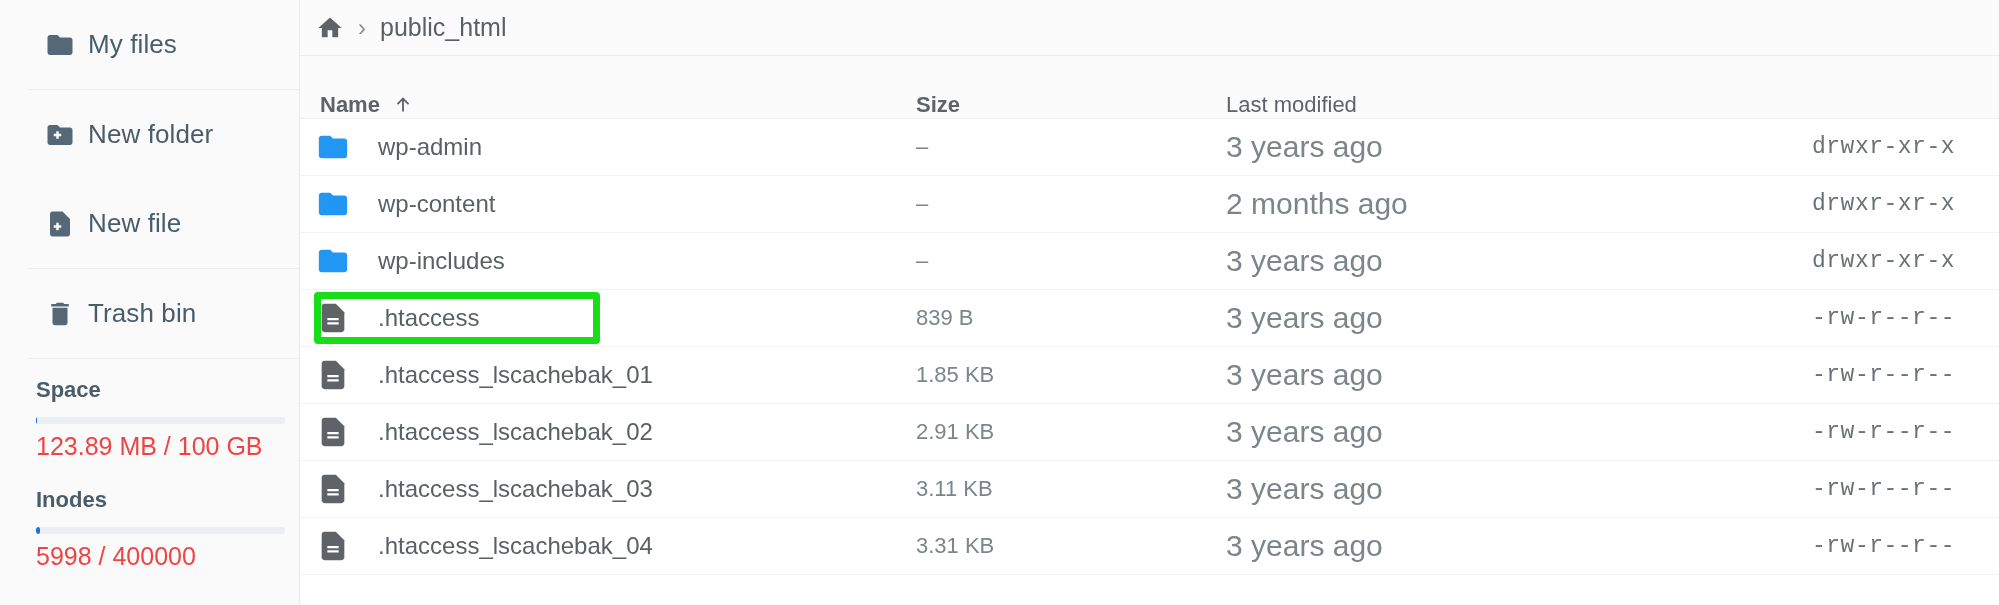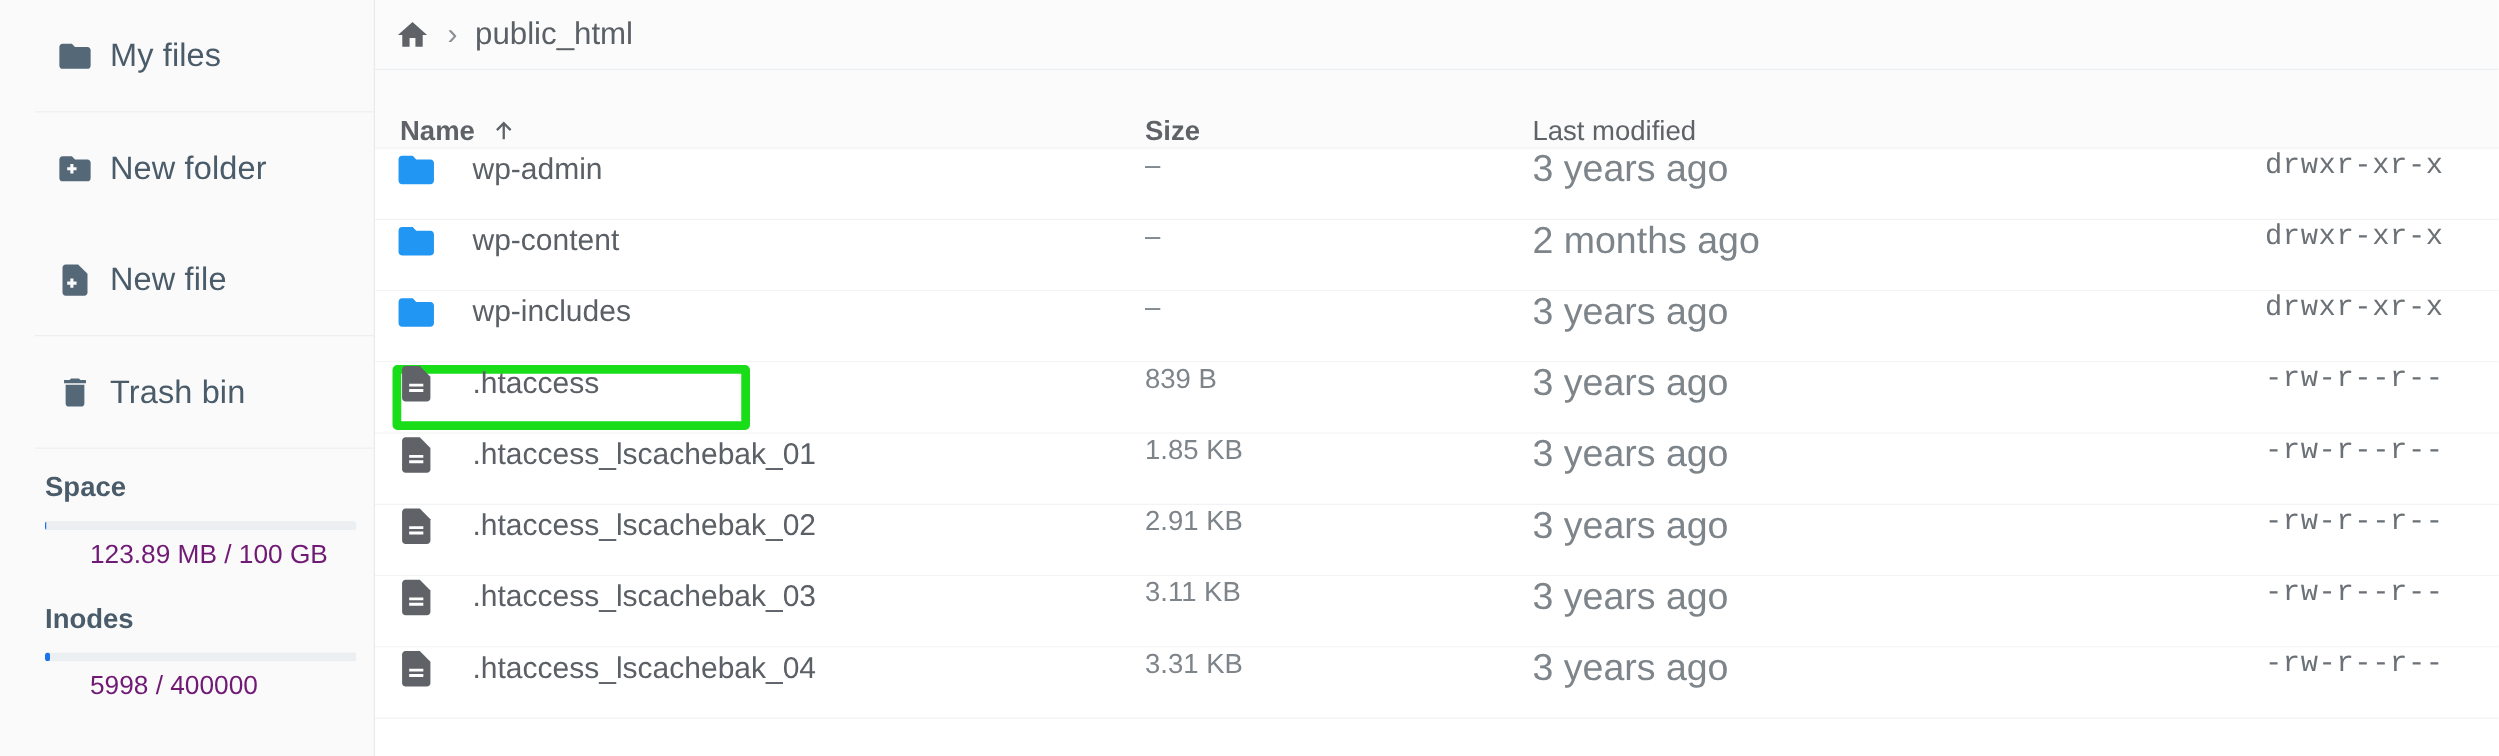--- a/index.html
+++ b/index.html
@@ -46,21 +46,21 @@
   .quota-bar {
     height: 7px; width: 100%;
     background: #eceff1; border-radius: 2px;
     position: relative; overflow: hidden;
     margin-bottom: 8px;
   }
   .quota-bar > i {
     display: block; height: 100%;
     background: #1a73e8; border-radius: 2px;
   }
-  .quota-text { font-size: 21px; color: #701a75; margin-left: 36px; }
+  .quota-text { font-size: 25px; color: #ef4444; }
   .quota-gap { height: 26px; }
 
   
   .main { flex: 1 1 auto; height: 605px; background: #fff; position: relative; }
   .breadcrumb {
     height: 56px; display: flex; align-items: center;
     padding-left: 16px;
     background: #fbfbfb;
     border-bottom: 1px solid #eceff1;
   }
@@ -79,21 +79,21 @@
     display: flex; align-items: center;
   }
   .th.name { flex: 0 0 600px; padding-left: 4px; }
   .th.size { flex: 0 0 310px; font-weight: bold; color: #5f6368; }
   .th.mod  { flex: 0 0 330px; font-weight: normal; color: #5f6368; }
   .th.perm { flex: 1 1 auto; }
   .sort-arrow { margin-left: 12px; display: inline-flex; }
 
   .rows { border-top: 1px solid #eceff1; }
   .row {
-    display: flex; align-items: flex-start;
+    display: flex; align-items: center;
     height: 57px;
     padding-left: 16px;
     border-bottom: 1px solid #f1f3f4;
     background: #fff;
     cursor: pointer;
     position: relative;
   }
   .cell-name { flex: 0 0 600px; display: flex; align-items: center; }
   .cell-name .fico { width: 56px; flex: 0 0 56px; display: flex; align-items: center; }
   .cell-name .fname { font-size: 24px; color: #5b6066; padding-left: 6px; white-space: nowrap; }

